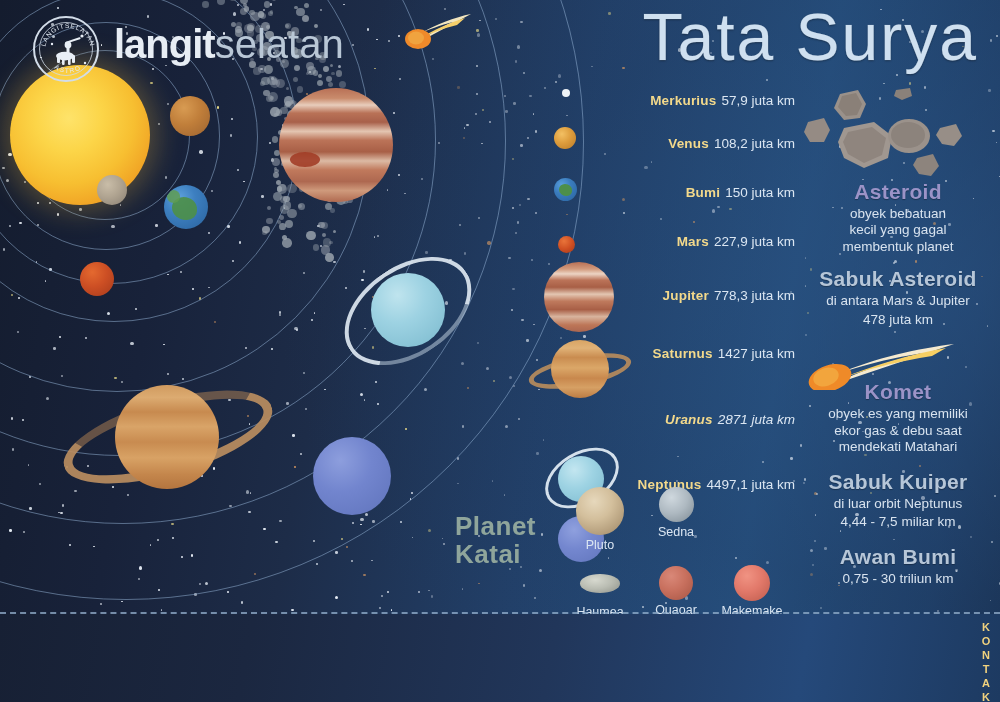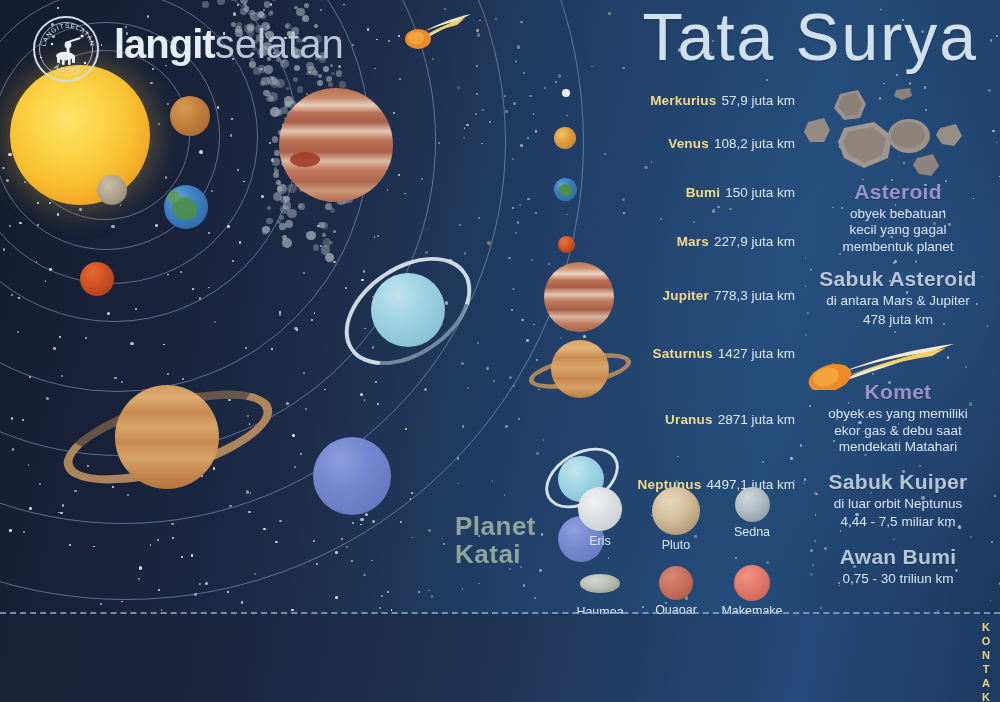--- a/index.html
+++ b/index.html
@@ -1009,21 +1009,21 @@
     </div>
     <div class="plrow" style="height:52px;">
       <span class="pl-label"><span class="pl-name">Mars</span><span class="pl-dist">227,9 juta km</span></span>
     </div>
     <div class="plrow" style="height:56px;">
       <span class="pl-label"><span class="pl-name">Jupiter</span><span class="pl-dist">778,3 juta km</span></span>
     </div>
     <div class="plrow" style="height:60px;">
       <span class="pl-label"><span class="pl-name">Saturnus</span><span class="pl-dist">1427 juta km</span></span>
     </div>
-    <div class="plrow" style="height:72px;">
+    <div class="plrow" style="height:72px;font-style:italic;">
       <span class="pl-label"><span class="pl-name">Uranus</span><span class="pl-dist">2871 juta km</span></span>
     </div>
     <div class="plrow" style="height:58px;">
       <span class="pl-label"><span class="pl-name">Neptunus</span><span class="pl-dist">4497,1 juta km</span></span>
     </div>
   </div>
 
   <div id="right-col">
 
     <div class="asteroid-cluster">
@@ -1082,24 +1082,20 @@
     </div>
   </div>
 
   <div id="dwarf-title">
     <div>Planet</div>
     <div>Katai</div>
   </div>
 
   <div id="dwarf-grid">
     <div class="dwarf-row">
-      <div class="dwarf-cell">
-        <div class="dw-body" style="width:44px;height:44px;background:radial-gradient(circle at 36% 32%, #f0f2f3 0%, #dcdfe2 45%, #c2c7cc 100%);"></div>
-        <div class="dw-label">Eris</div>
-      </div>
       <div class="dwarf-cell">
         <div class="dw-body" style="width:48px;height:48px;background:radial-gradient(circle at 38% 30%, #e6d8bc 0%, #d3bf9c 40%, #9c8463 100%);"></div>
         <div class="dw-label">Pluto</div>
       </div>
       <div class="dwarf-cell">
         <div class="dw-body" style="width:35px;height:35px;background:radial-gradient(circle at 36% 30%, #cfd8de 0%, #aeb9c1 48%, #7d8a93 100%);"></div>
         <div class="dw-label">Sedna</div>
       </div>
     </div>
     <div class="dwarf-row" style="margin-top:10px">

